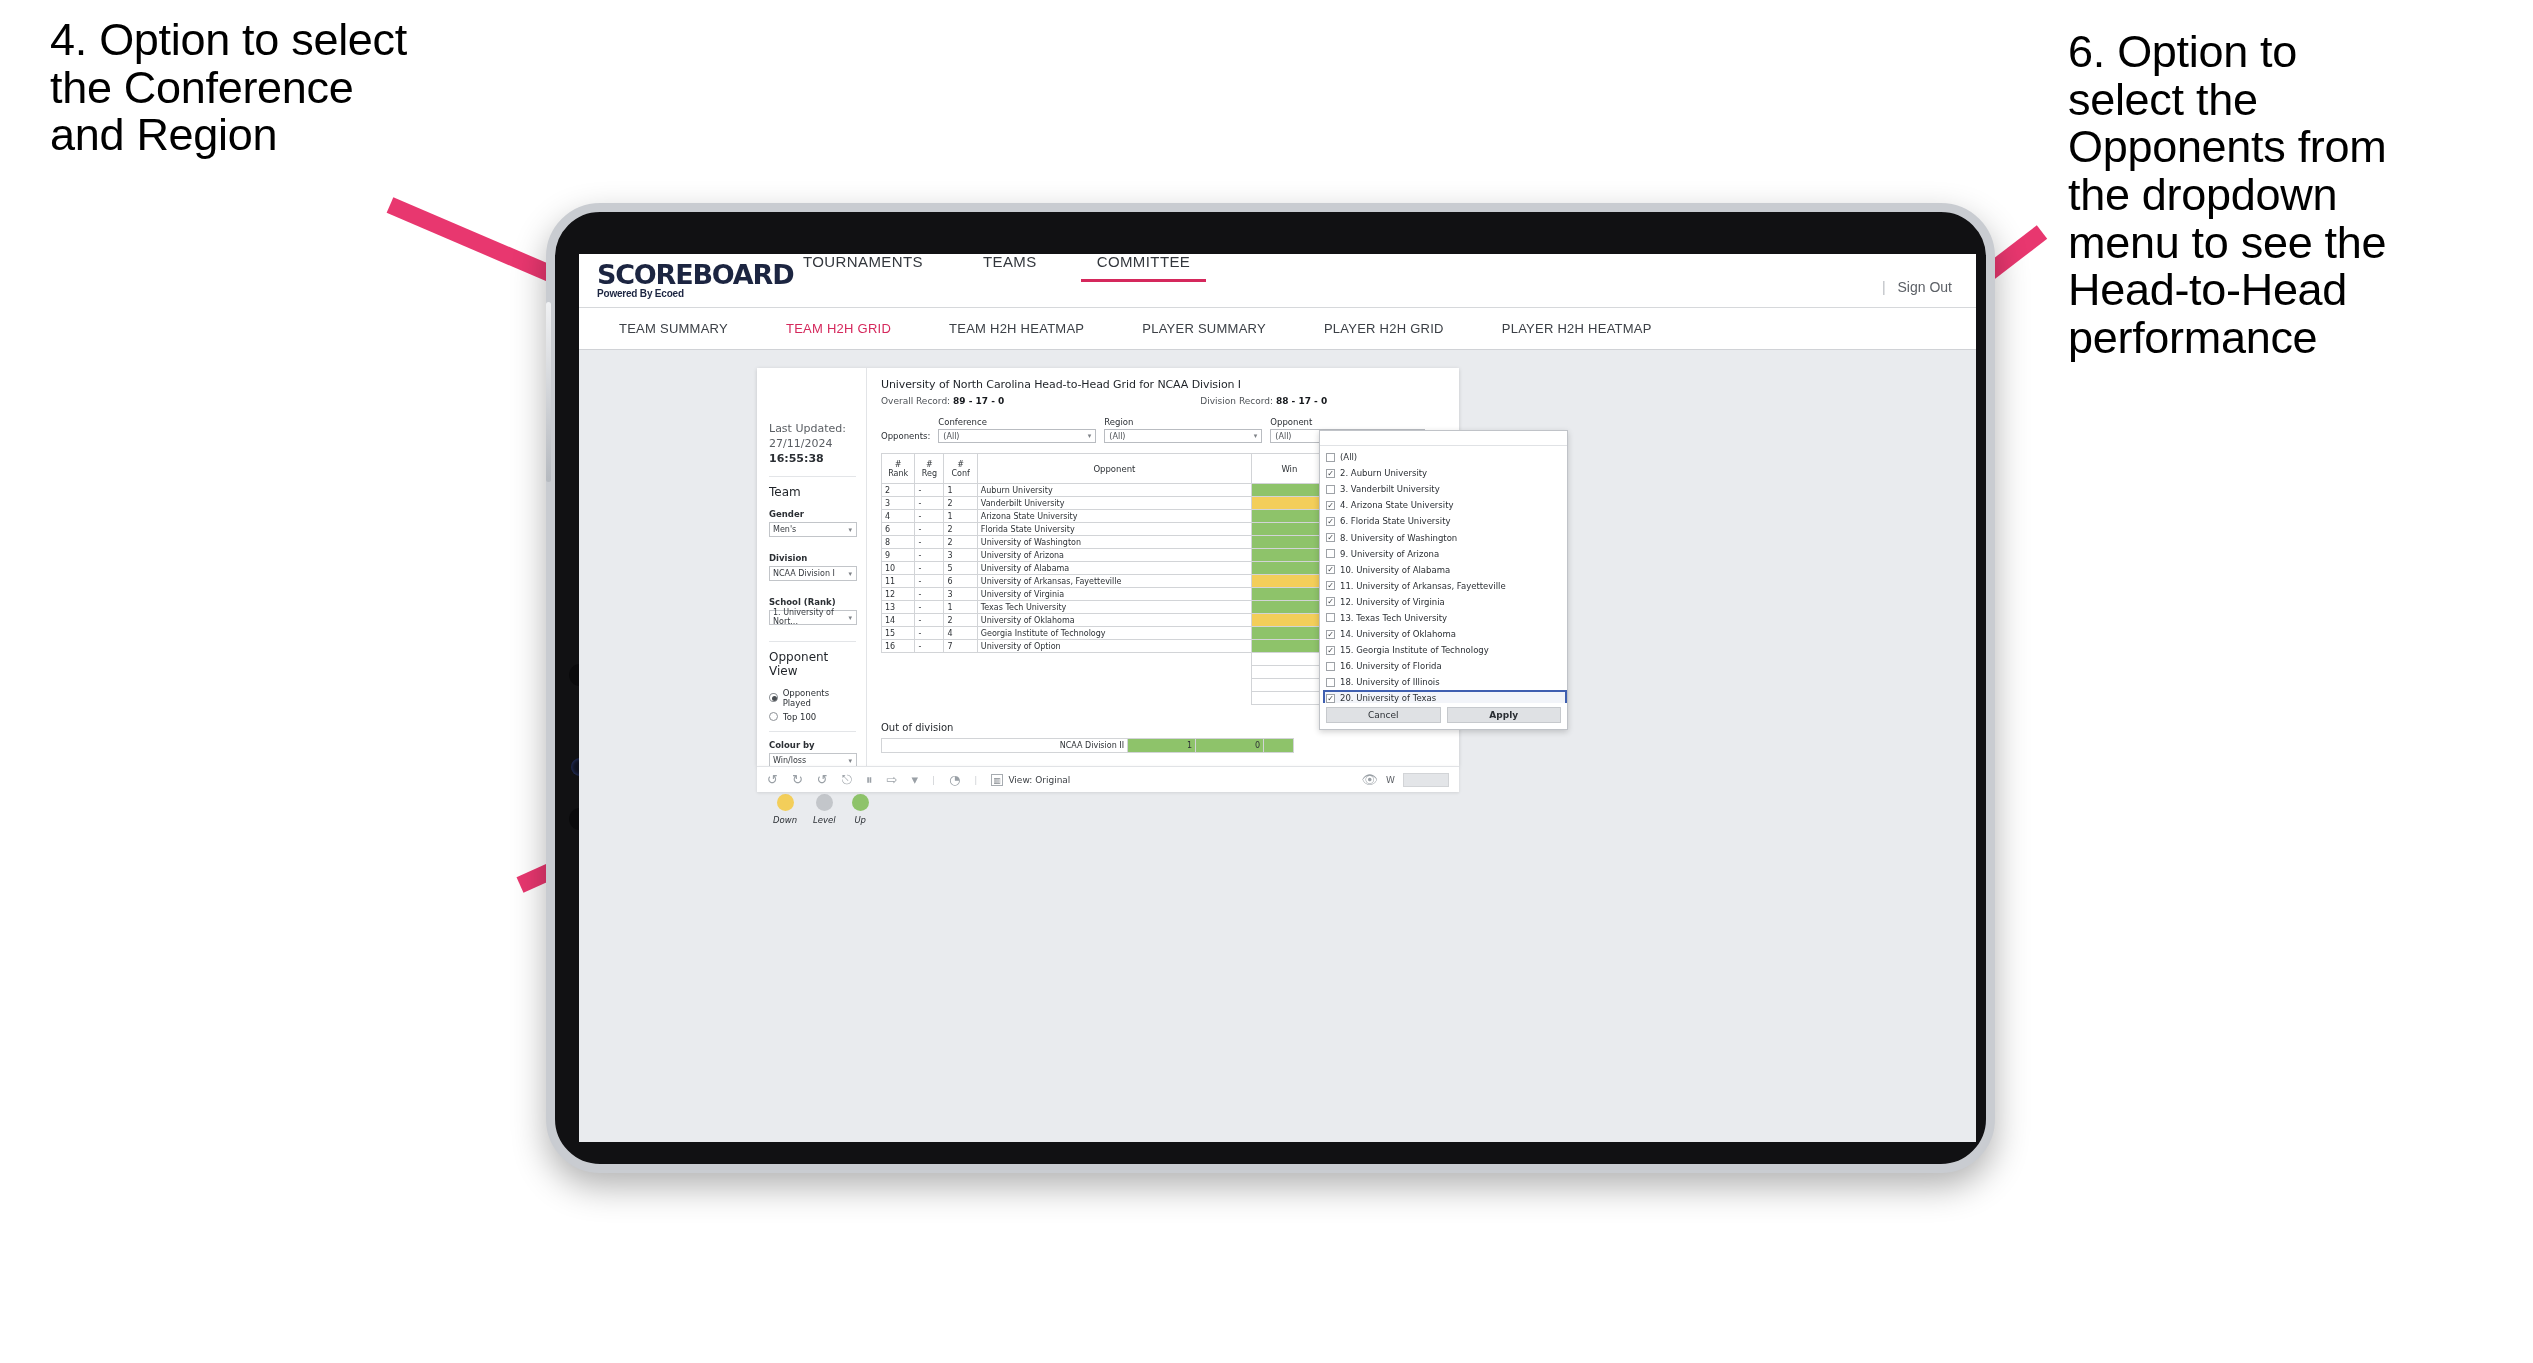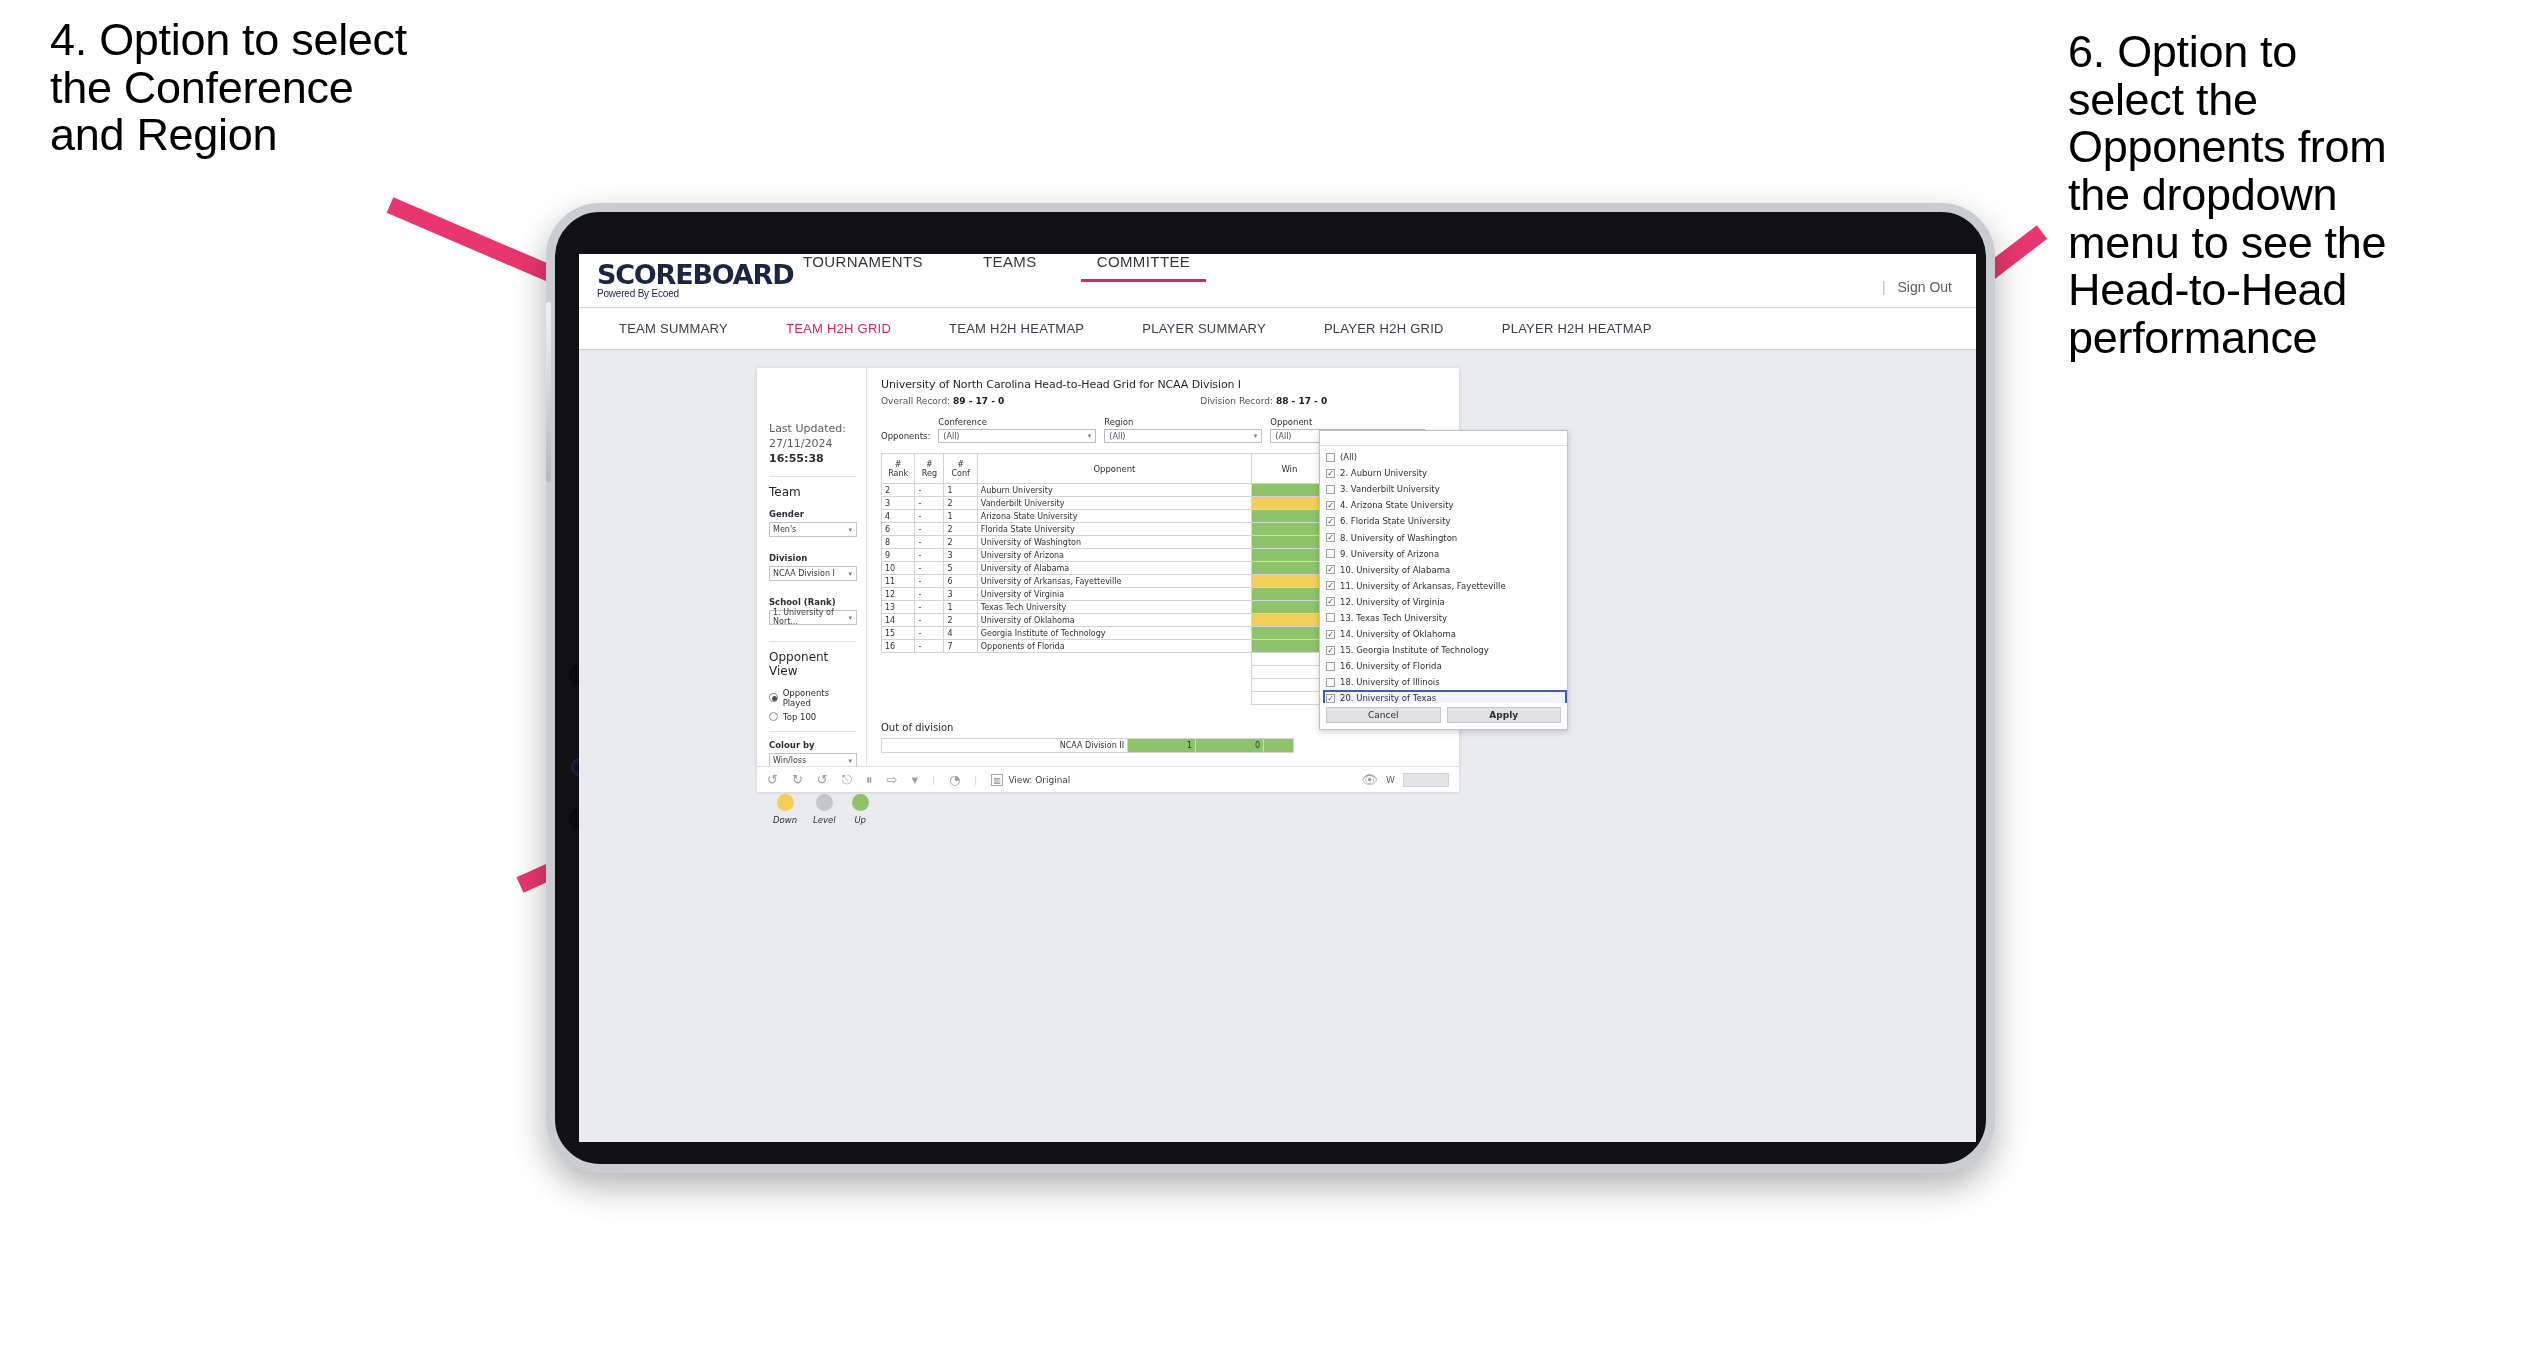--- a/index.html
+++ b/index.html
@@ -56,21 +56,21 @@
   #appbar {
     height: 54px; background:#fff; display:flex; align-items:flex-end;
     border-bottom: 1px solid #d6d8db; position: relative;
   }
   .brand { padding: 0 0 8px 18px; width: 200px; }
   .brand-name {
     font-family: "DejaVu Sans", sans-serif;
     font-weight: 900; font-size: 27px; letter-spacing: -1.2px;
     color: #1c2541; line-height: .92;
   }
-  .brand-sub { font-size: 10px; color:#1c2541; font-weight:400; letter-spacing:-0.2px; }
+  .brand-sub { font-size: 10px; color:#1c2541; font-weight:700; letter-spacing:-0.2px; }
   .topnav { display:flex; align-items:flex-start; gap: 12px; height: 54px; }
   .topnav a {
     font-size: 15px; color:#33373d; letter-spacing: .4px;
     padding: 0 24px 12px; text-decoration:none; position:relative;
   }
   .topnav a.active::after {
     content:""; position:absolute; left:8px; right:8px; bottom:0; height:3px; background:#d5285c;
   }
   .signout {
     position:absolute; right:24px; bottom:12px; font-size:14px; color:#5c6066;
@@ -492,21 +492,21 @@
                     <td>4</td>
                     <td>Georgia Institute of Technology</td>
                     <td class="num cell">5</td>
                     <td class="num cell">0</td>
                     <td class="cell"></td>
                   </tr>
                   <tr class="up">
                     <td>16</td>
                     <td>-</td>
                     <td>7</td>
-                    <td>Opponents of Florida</td>
+                    <td>University of Option</td>
                     <td class="num cell">3</td>
                     <td class="num cell">1</td>
                     <td class="cell"></td>
                   </tr>
                   <tr class="tail-rows">
                     <td class="tail-left"></td>
                     <td class="tail-left"></td>
                     <td class="tail-left"></td>
                     <td class="tail-left"></td>
                     <td class=""></td>

